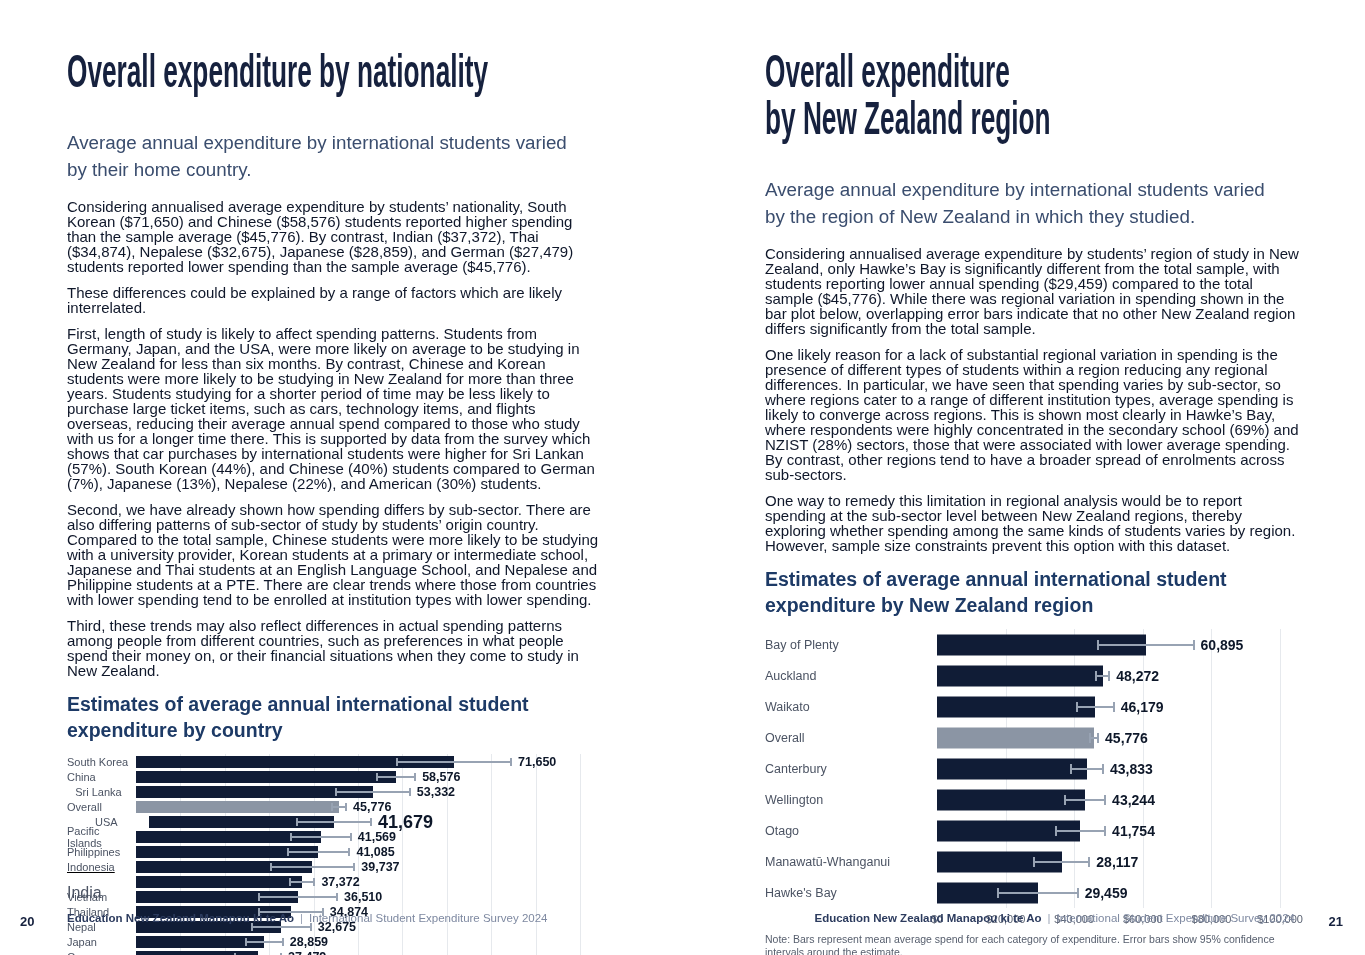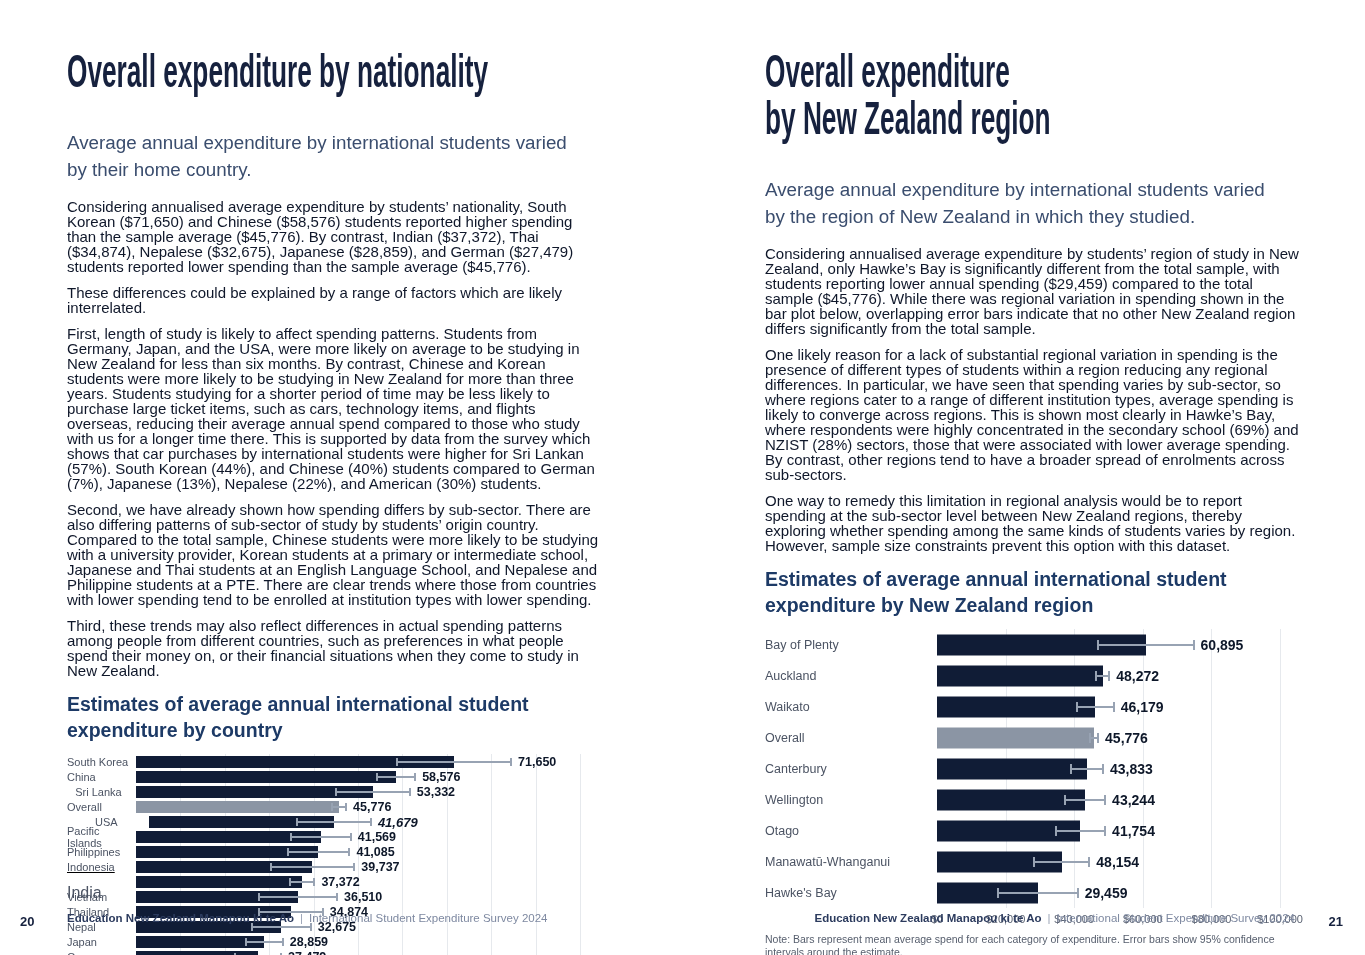--- a/index.html
+++ b/index.html
@@ -116,21 +116,21 @@
             <div class="bar" style="height: 12px; width: 45.776%; background: rgb(139, 149, 164);"></div>
             <div class="err" style="left: 44%; width: 3.55%; height: 8px;"></div>
             <span class="vlabel" style="left: calc(47.55% + 6px); font-size: 12.5px;">45,776</span>
           </div>
         </div>
         <div class="crow" style="height: 15px;">
           <span class="rlabel" style="width: 82px; font-size: 11px; padding-left: 28px;">USA</span>
           <div class="plot" style="width: 444px;">
             <div class="bar" style="height: 12px; width: 41.679%; background: rgb(16, 28, 54);"></div>
             <div class="err" style="left: 33.2%; width: 17%; height: 8px;"></div>
-            <span class="vlabel" style="left: calc(50.2% + 6px); font-size: 13px; font-style: italic;">41,679</span>
+            <span class="vlabel" style="left: calc(50.2% + 6px); font-size: 18px;">41,679</span>
           </div>
         </div>
         <div class="crow" style="height: 15px;">
           <span class="rlabel" style="width: 69px; font-size: 11px;">Pacific Islands</span>
           <div class="plot" style="width: 444px;">
             <div class="bar" style="height: 12px; width: 41.569%; background: rgb(16, 28, 54);"></div>
             <div class="err" style="left: 34.6%; width: 14%; height: 8px;"></div>
             <span class="vlabel" style="left: calc(48.6% + 6px); font-size: 12.5px;">41,569</span>
           </div>
         </div>
@@ -275,21 +275,21 @@
             <div class="bar" style="height: 21px; width: 41.754%; background: rgb(16, 28, 54);"></div>
             <div class="err" style="left: 34.3%; width: 15%; height: 10px;"></div>
             <span class="vlabel" style="left: calc(49.3% + 6px); font-size: 14px;">41,754</span>
           </div>
         </div>
         <div class="crow" style="height: 31px;">
           <span class="rlabel" style="width: 172px; font-size: 12.5px;">Manawatū-Whanganui</span>
           <div class="plot" style="width: 343px;">
             <div class="bar" style="height: 21px; width: 36.391%; background: rgb(16, 28, 54);"></div>
             <div class="err" style="left: 28.1%; width: 16.6%; height: 10px;"></div>
-            <span class="vlabel" style="left: calc(44.7% + 6px); font-size: 14px;">48,154</span>
+            <span class="vlabel" style="left: calc(44.7% + 6px); font-size: 14px;">28,117</span>
           </div>
         </div>
         <div class="crow" style="height: 31px;">
           <span class="rlabel" style="width: 172px; font-size: 12.5px;">Hawke's Bay</span>
           <div class="plot" style="width: 343px;">
             <div class="bar" style="height: 21px; width: 29.459%; background: rgb(16, 28, 54);"></div>
             <div class="err" style="left: 17.6%; width: 23.7%; height: 10px;"></div>
             <span class="vlabel" style="left: calc(41.3% + 6px); font-size: 14px;">29,459</span>
           </div>
         </div>

